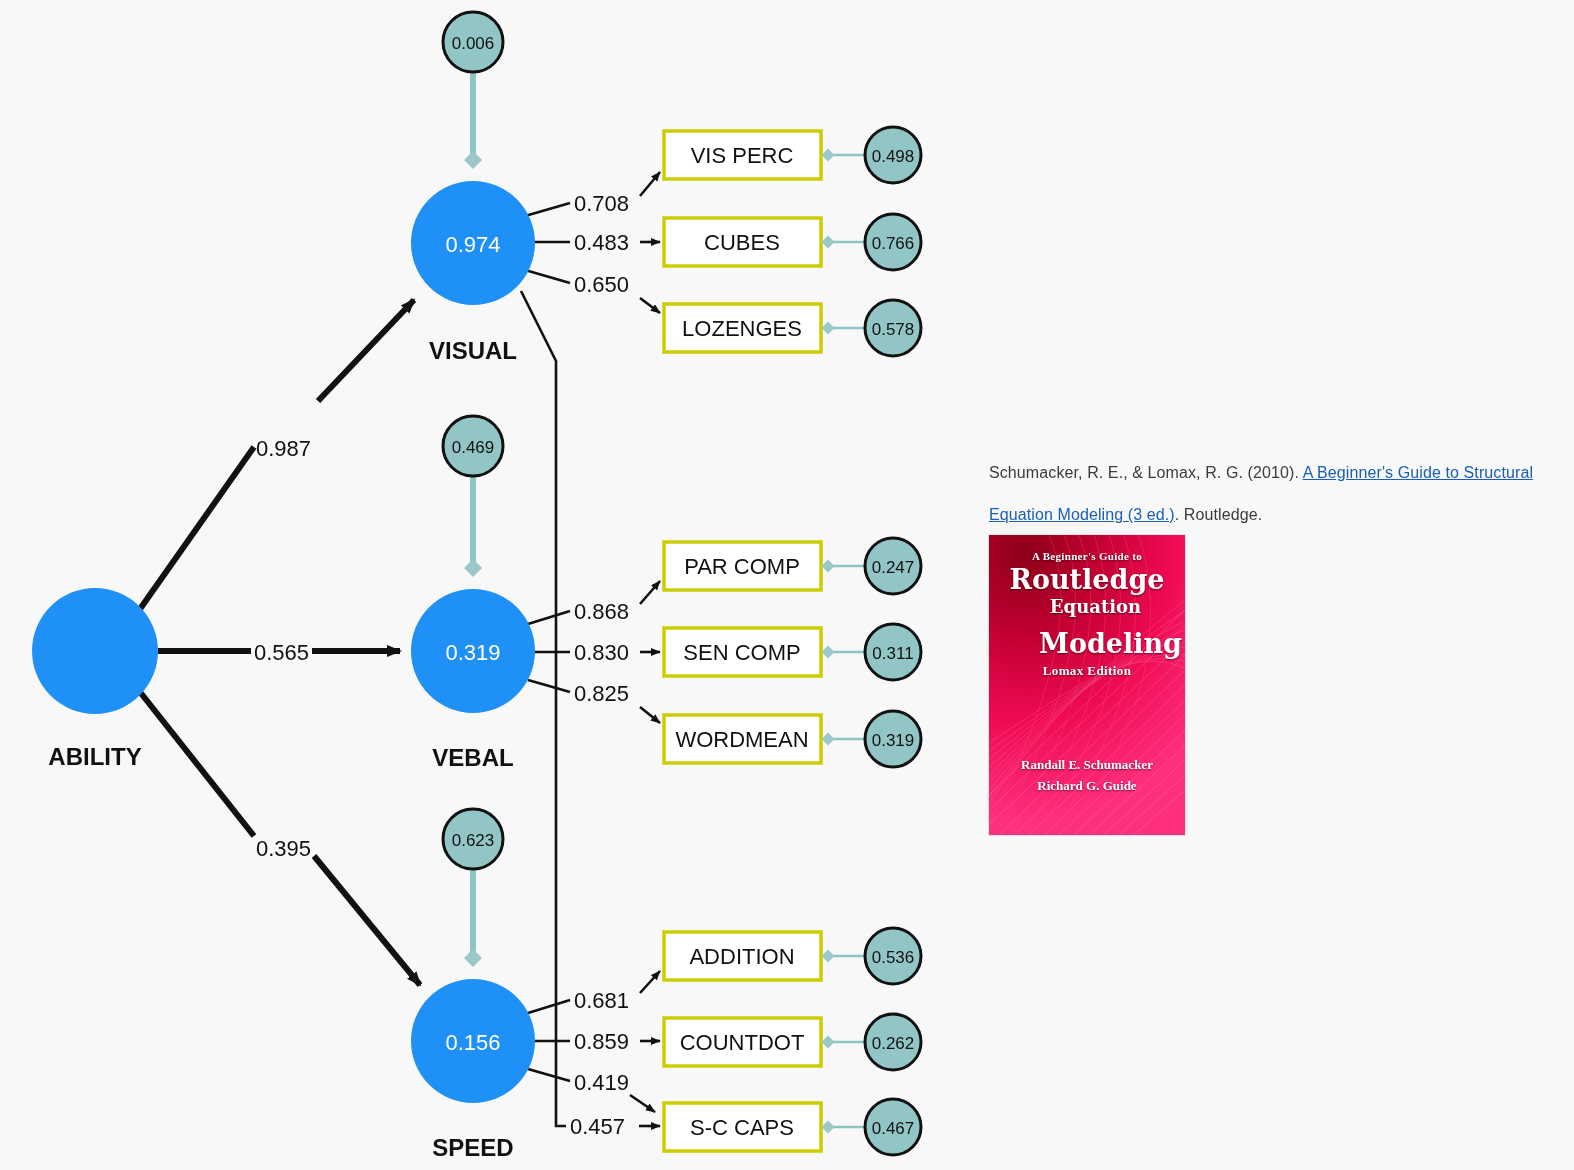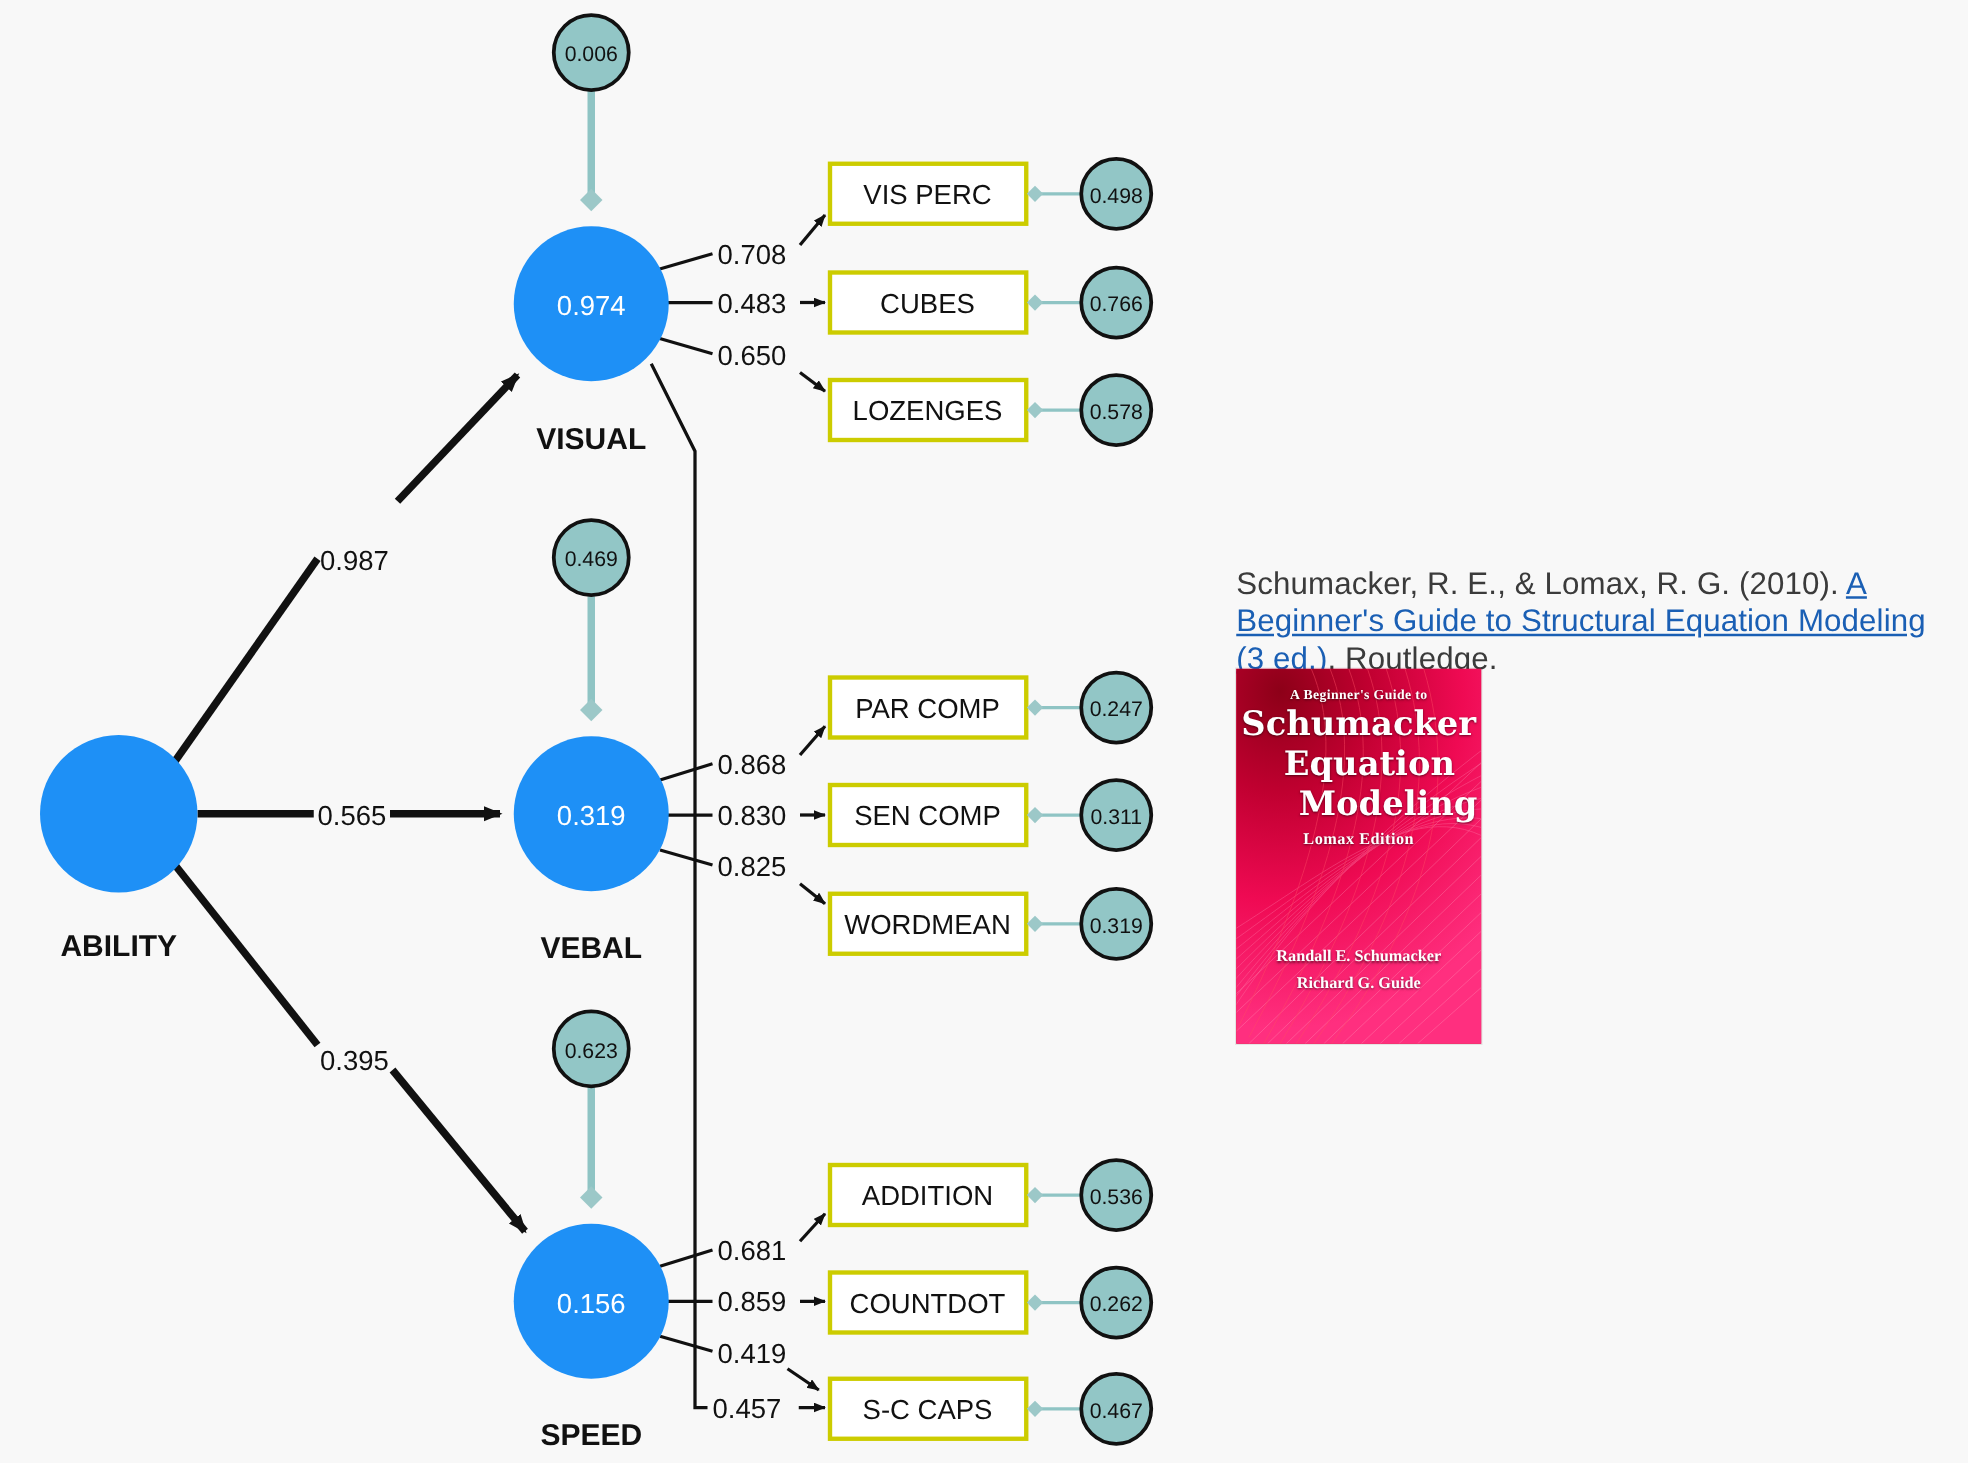--- a/index.html
+++ b/index.html
@@ -15,41 +15,41 @@
   .err-val{font-family:"Liberation Sans",sans-serif;font-size:17px;fill:#111111;}
   .latent-label{font-family:"Liberation Sans",sans-serif;font-size:24px;font-weight:bold;fill:#111111;}
   .obs-label{font-family:"Liberation Sans",sans-serif;font-size:22px;fill:#111111;}
   .path-val{font-family:"Liberation Sans",sans-serif;font-size:22px;fill:#111111;}
 
   .citation-block{
     position:absolute;left:989px;top:452px;width:580px;
   }
   .citation-text{
     font-family:"Liberation Sans", sans-serif;
-    font-size:25px;line-height:30px;color:#3b3b3b;
+    font-size:16px;line-height:42px;color:#3b3b3b;
     letter-spacing:0.1px;
   }
   .citation-link{color:#1a5fb4;text-decoration:underline;}
   .book-cover{
     position:absolute;left:989px;top:535px;
     width:196px;height:300px;
     overflow:hidden;
     background:#e8003c;
     box-shadow:0 0 0 1px rgba(0,0,0,0.08);
   }
   .bc-bg{position:absolute;inset:0;
     background:
       radial-gradient(120% 90% at 18% 6%, #8d0018 0%, #c00030 30%, #ef0a53 62%, #ff2f7f 100%);
   }
   .bc-rays{position:absolute;inset:0;opacity:.75;}
   .bc-txt{position:absolute;left:0;right:0;text-align:center;color:#fff;
     font-family:"Liberation Serif",serif;text-shadow:0 1px 2px rgba(0,0,0,.55);}
   .bc-sub1{top:15px;font-size:11px;font-weight:bold;letter-spacing:.3px;}
   .bc-t1{top:29px;font-size:27px;font-weight:bold;font-family:"DejaVu Serif",serif;}
-  .bc-t2{top:61px;font-size:27px;font-weight:bold;font-family:"DejaVu Serif",serif;margin-left:17px;}
+  .bc-t2{top:61px;font-size:18px;font-weight:bold;font-family:"DejaVu Serif",serif;margin-left:17px;}
   .bc-t3{top:93px;font-size:27px;font-weight:bold;font-family:"DejaVu Serif",serif;padding-left:47px;}
   .bc-ed{top:128px;font-size:13px;font-weight:bold;letter-spacing:.4px;}
   .bc-a1{top:222px;font-size:13px;font-weight:bold;}
   .bc-a2{top:243px;font-size:13px;font-weight:bold;}
 </style>
 </head>
 <body>
 
 <svg id="sem-diagram" viewBox="0 0 960 1170">
   <defs>
@@ -269,19 +269,19 @@
       <path d="M60,0 C90,70 60,170 0,290"></path>
       <path d="M75,0 C105,75 75,175 10,295"></path>
       <path d="M90,0 C120,80 90,180 22,300"></path>
       <path d="M105,0 C135,85 105,185 35,300"></path>
       <path d="M120,0 C150,90 120,190 48,300"></path>
       <path d="M135,0 C165,95 135,195 62,300"></path>
       <path d="M150,0 C180,100 150,200 76,300"></path>
     </g>
   </svg>
   <div class="bc-txt bc-sub1">A Beginner's Guide to</div>
-  <div class="bc-txt bc-t1">Schumacker</div>
+  <div class="bc-txt bc-t1">Routledge</div>
   <div class="bc-txt bc-t2">Equation</div>
   <div class="bc-txt bc-t3">Modeling</div>
   <div class="bc-txt bc-ed">Lomax Edition</div>
   <div class="bc-txt bc-a1">Randall E. Schumacker</div>
   <div class="bc-txt bc-a2">Richard G. Guide</div>
 </div>
 
 </body></html>

